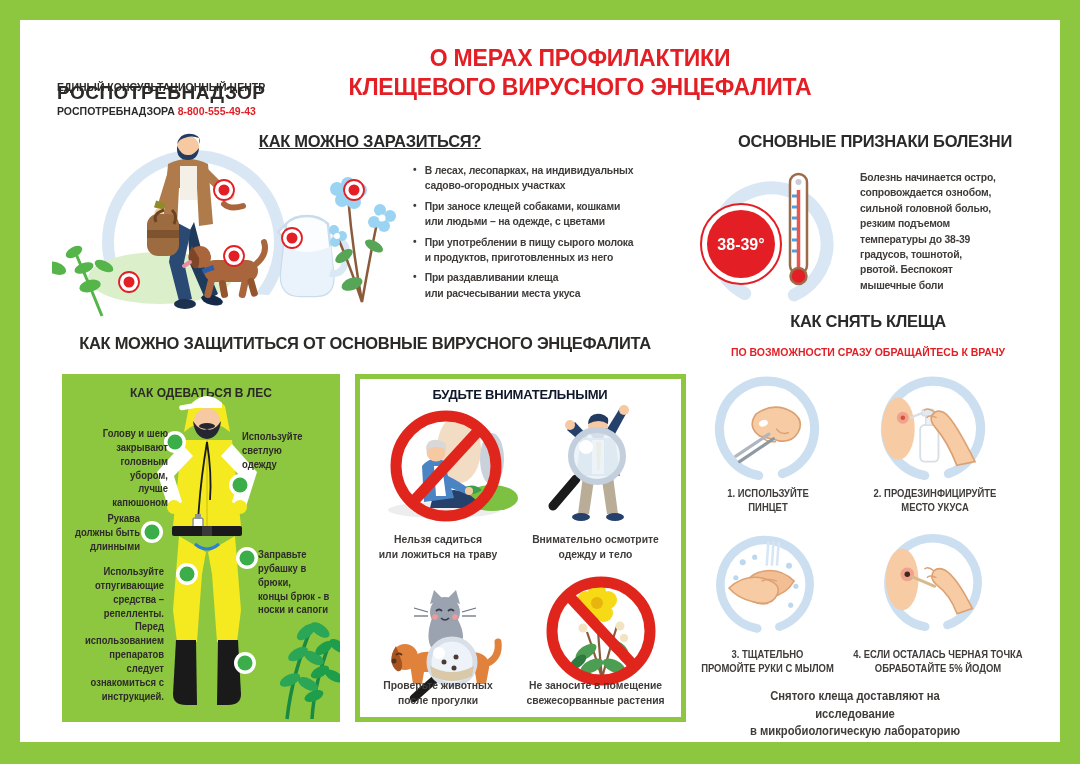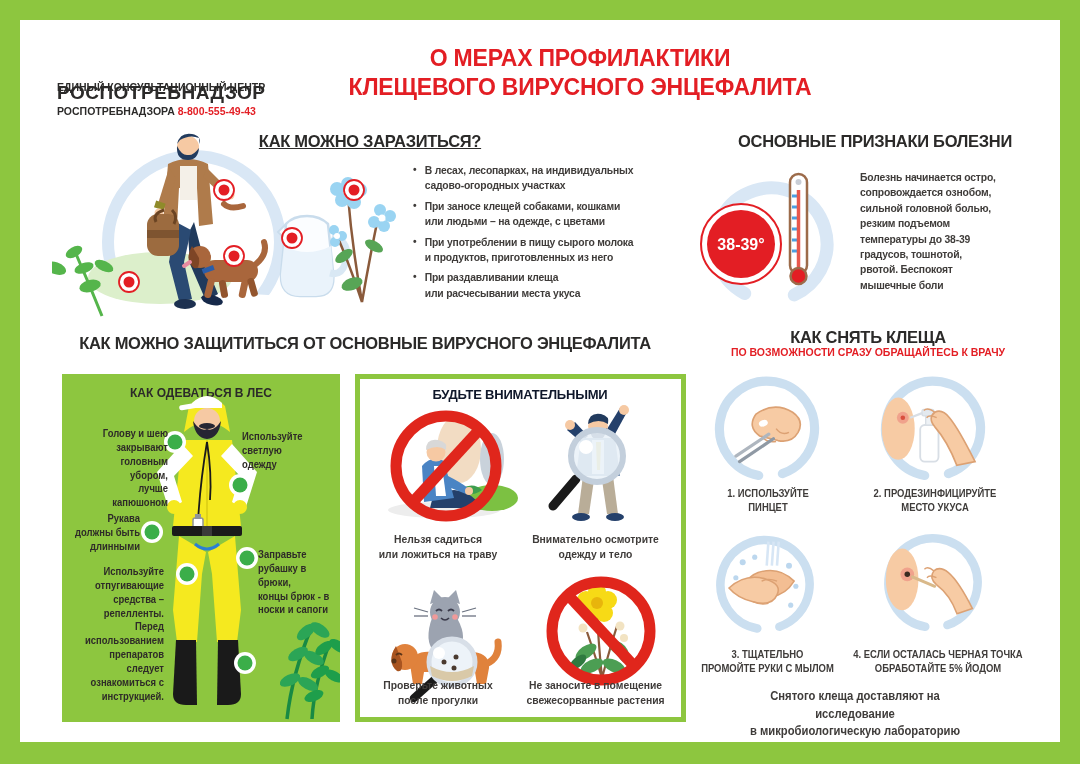--- a/index.html
+++ b/index.html
@@ -405,21 +405,21 @@
       <circle cx="92" cy="58" r="4.5" fill="#F2E3C2"></circle>
       <circle cx="55" cy="60" r="4.5" fill="#F2E3C2"></circle>
       <circle cx="96" cy="70" r="4" fill="#F2E3C2"></circle>
     </g>
     <circle cx="73" cy="63" r="49" fill="none" stroke="#E0261C" stroke-width="11"></circle>
     <line x1="40" y1="27" x2="107" y2="99" stroke="#E0261C" stroke-width="11"></line>
   </svg>
   <div class="abs caption ctr pre cond-c" style="left:513px;top:678px;width:165px;">Не заносите в помещение
 свежесорванные растения</div>
 
-  <div class="abs h2 ctr" style="left:718px;top:328px;width:300px;">КАК СНЯТЬ КЛЕЩА</div>
+  <div class="abs h2 ctr" style="left:718px;top:312px;width:300px;">КАК СНЯТЬ КЛЕЩА</div>
   <div class="abs sub-red ctr" style="left:693px;top:346px;width:350px;">ПО ВОЗМОЖНОСТИ СРАЗУ ОБРАЩАЙТЕСЬ К ВРАЧУ</div>
 
   <svg class="abs" style="left:702px;top:372px;" width="130" height="128" viewBox="0 0 140 140">
     <circle cx="70" cy="62" r="52" fill="none" stroke="#CBDFF0" stroke-width="10" stroke-dasharray="300 27" transform="rotate(100 70 62)" stroke-linecap="round"></circle>
     <path d="M58,46 Q78,32 98,44 Q111,53 104,66 Q97,78 82,75 L62,70 Q48,60 58,46 Z" fill="#F7CBA4" stroke="#DCA173" stroke-width="1.8"></path>
     <path d="M64,70 Q70,78 80,76 M80,62 Q86,70 94,66" stroke="#DCA173" stroke-width="1.6" fill="none"></path>
     <ellipse cx="66" cy="56" rx="5" ry="3.5" fill="#FFFFFF" transform="rotate(-20 66 56)"></ellipse>
     <g>
       <line x1="72" y1="68" x2="36" y2="92" stroke="#AEB6BF" stroke-width="3.5" stroke-linecap="round"></line>
       <line x1="77" y1="73" x2="40" y2="98" stroke="#8F99A4" stroke-width="3.5" stroke-linecap="round"></line>

